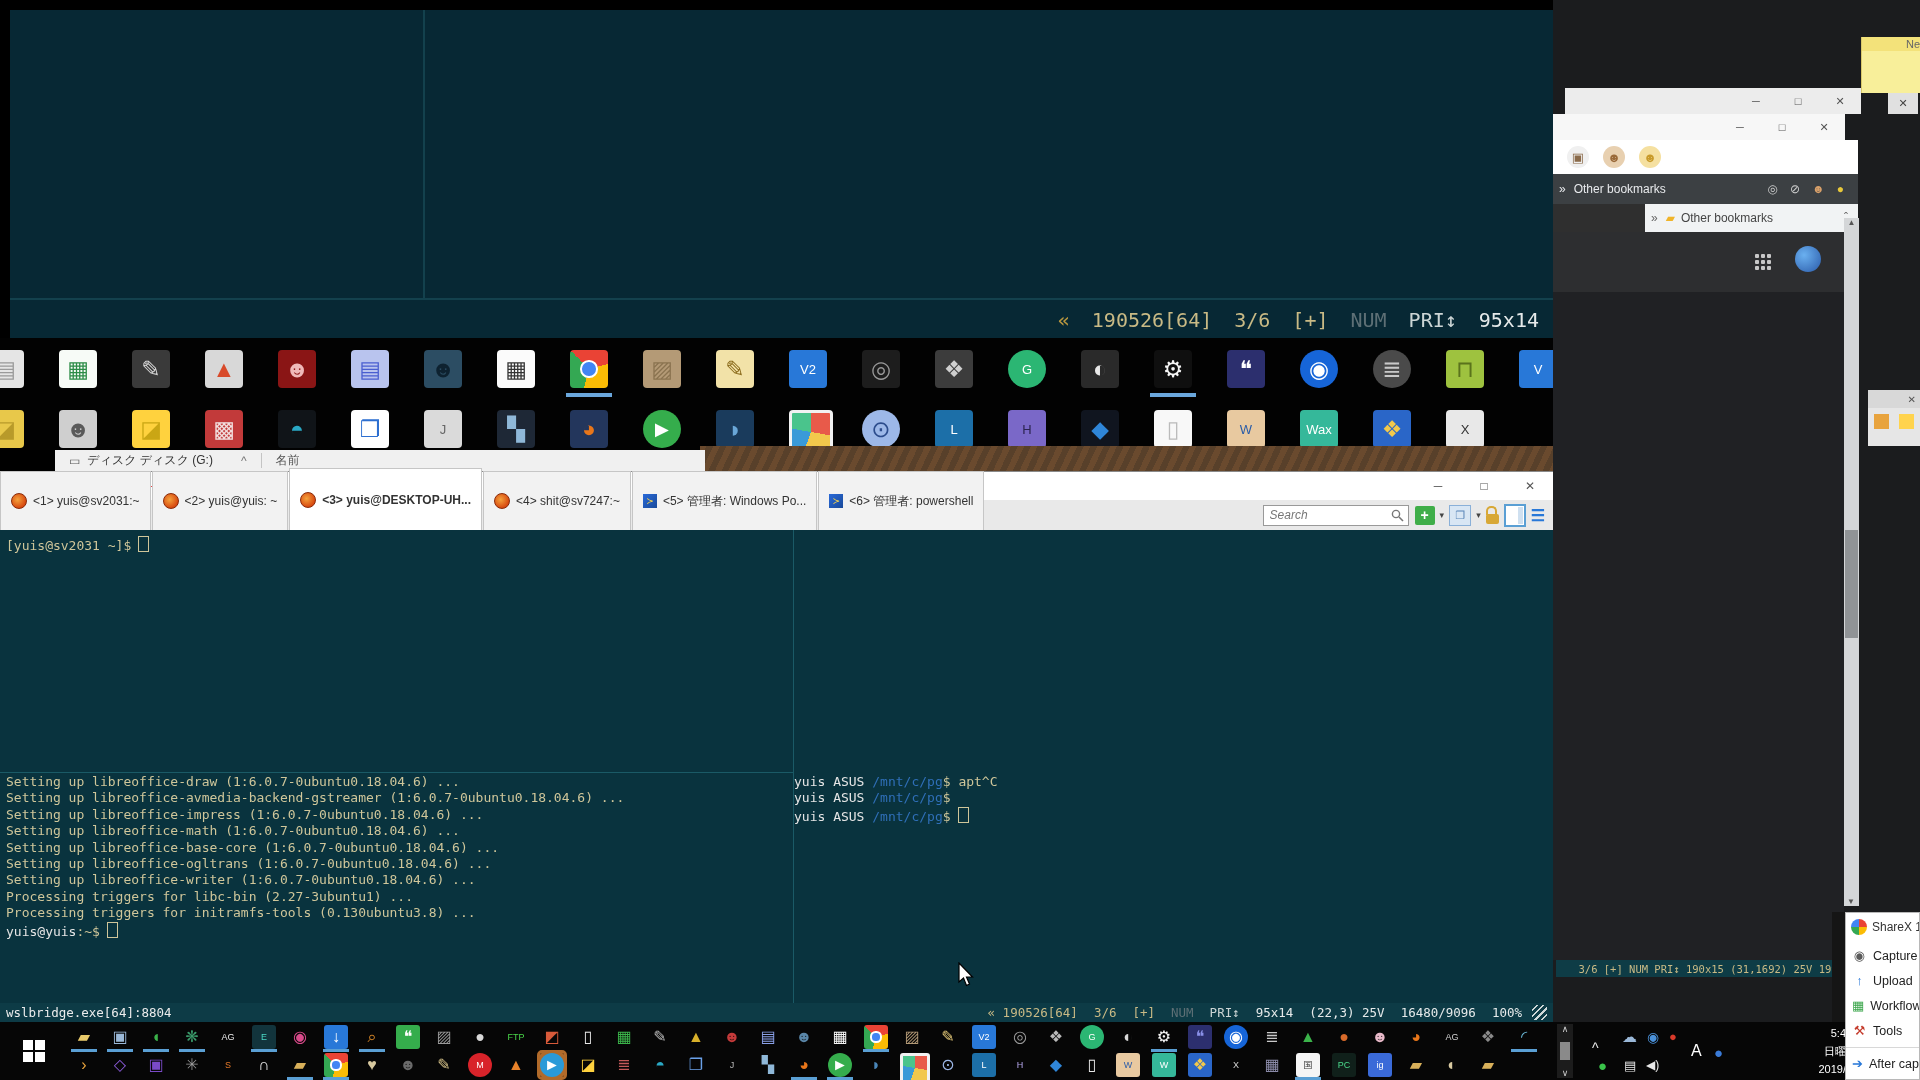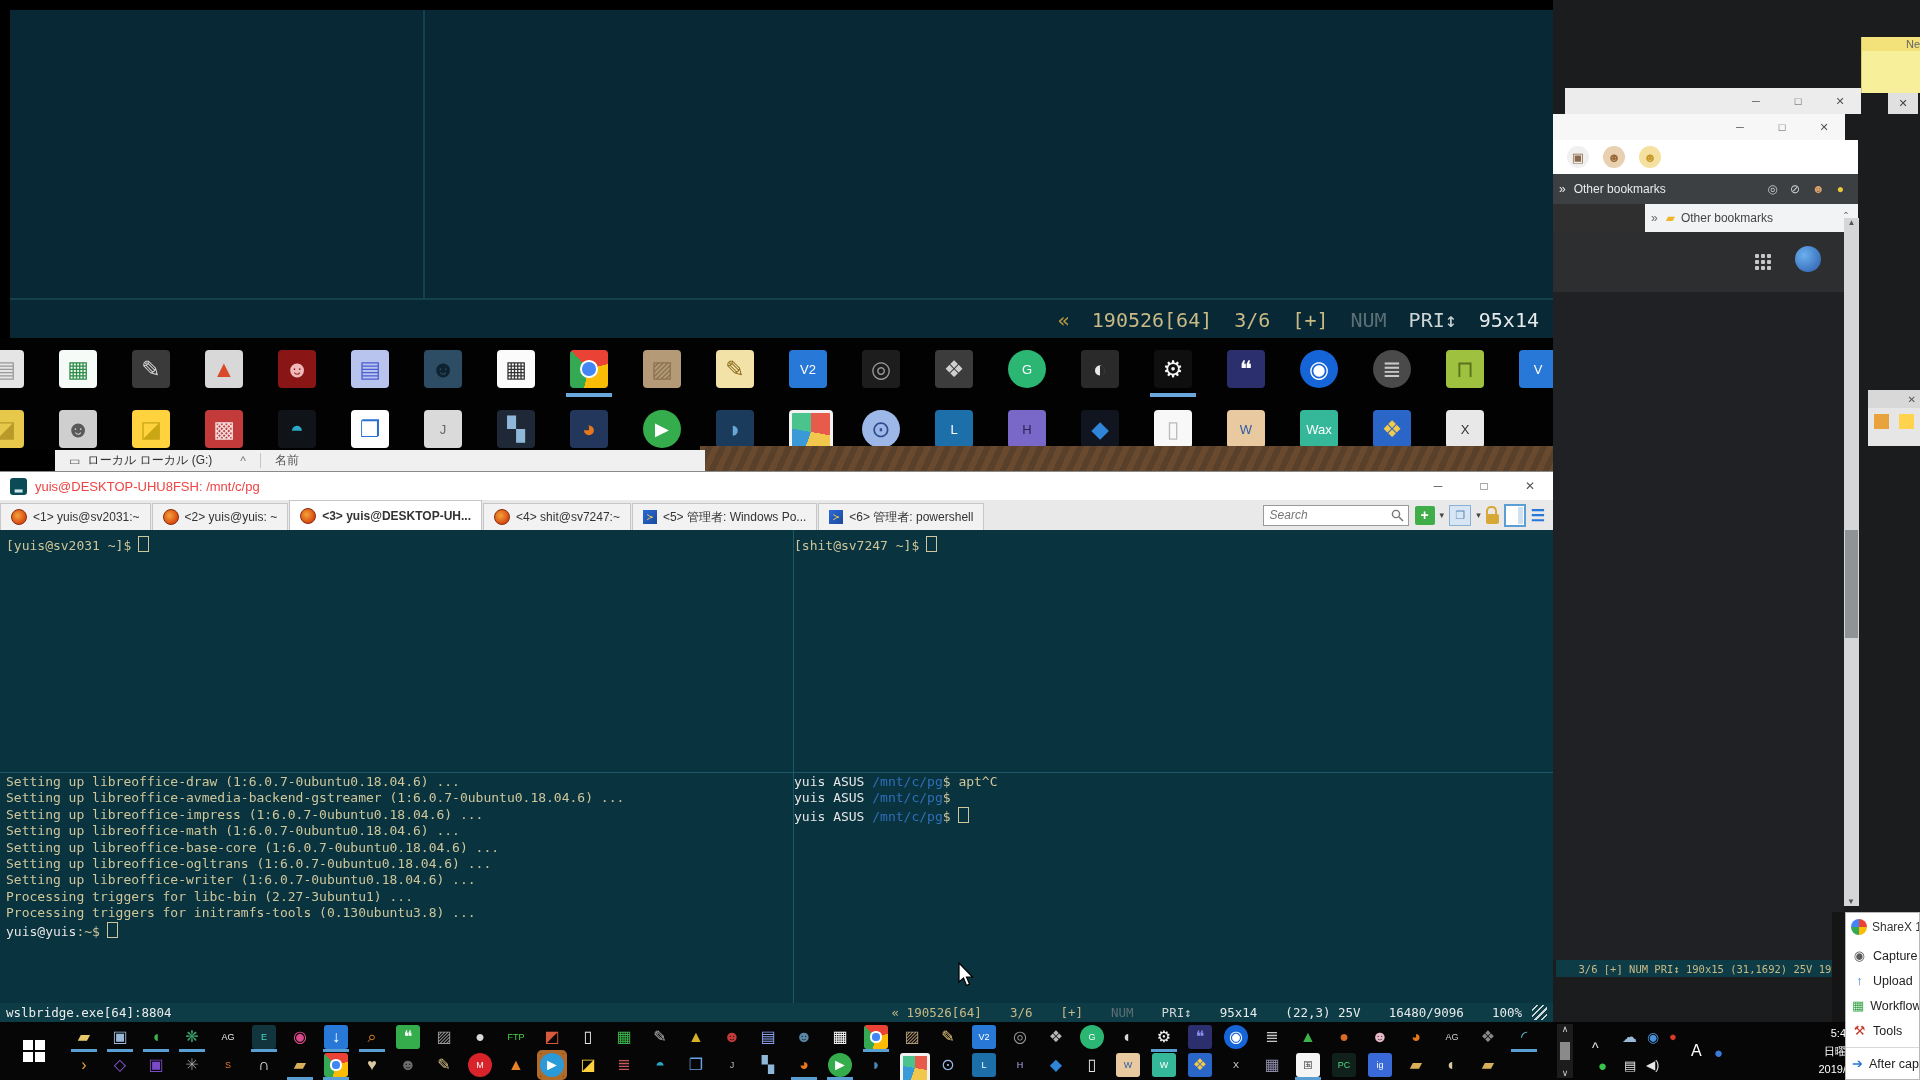--- a/index.html
+++ b/index.html
@@ -38,21 +38,21 @@
   
   #main-terminal{left:0;top:472px;width:1553px;height:550px;background:#09333e;box-shadow:0 0 0 1px #8a8a8a;}
   #mt-titlebar{left:0;top:0;width:100%;height:28px;background:#fff;display:flex;align-items:center;}
   #mt-title-icon{width:17px;height:17px;background:#0b4b55;border-radius:3px;margin:0 8px 0 10px;
       color:#cfe8ea;font-size:10px;display:flex;align-items:center;justify-content:center;}
   #mt-title{font-size:13px;color:#ef4444;}
   #mt-buttons{margin-left:auto;display:flex;}
   .win-btn{width:46px;height:28px;display:flex;align-items:center;justify-content:center;font-size:12px;color:#555;}
   #mt-tabbar{left:0;top:28px;width:100%;height:30px;background:#e9e9e9;border-bottom:1px solid #bdbdbd;
       display:flex;align-items:flex-end;}
-  .tab{height:26px;display:flex;align-items:center;gap:6px;padding:0 10px;font-size:12px;color:#333;
+  .tab{height:26px;display:flex;align-items:center;gap:6px;padding:16px 10px;font-size:12px;color:#333;
       background:#f2f2f2;border:1px solid #c6c6c6;border-bottom:none;margin-right:1px;white-space:nowrap;}
   .tab.active{background:#fff;height:29px;font-weight:bold;}
   .mintty-ico{width:14px;height:14px;border-radius:50%;background:radial-gradient(circle at 40% 40%,#f4a23c,#d84a10 70%);
       border:1px solid #8a2a08;flex:0 0 14px;}
   .ps-ico{width:14px;height:14px;background:linear-gradient(135deg,#2a6ad8,#1a4a9a);color:#ffd84a;
       font-size:9px;display:flex;align-items:center;justify-content:center;flex:0 0 14px;}
   #mt-search-wrap{margin-left:auto;display:flex;align-items:center;gap:5px;padding-right:8px;height:100%;}
   #mt-search{width:118px;height:19px;border:1px solid #999;background:#fff;font-style:italic;color:#8a8a8a;
       font-size:12px;padding:0 20px 0 6px;font-family:"Liberation Sans",sans-serif;}
   #search-mag{margin-left:-23px;margin-right:6px;}
@@ -73,21 +73,21 @@
   #pane-tl{left:0;top:0;width:787px;height:236px;border-right:1px solid #1a5a66;border-bottom:1px solid #1a5a66;padding:6px 0 0 6px;}
   #pane-tr{left:788px;top:0;width:765px;height:236px;border-bottom:1px solid #1a5a66;padding:6px 0 0 6px;}
   #pane-bl{left:0;top:237px;width:787px;height:236px;border-right:1px solid #1a5a66;padding:7px 0 0 6px;}
   #pane-br{left:788px;top:237px;width:765px;height:236px;padding:7px 0 0 6px;}
   .cur{display:inline-block;width:9px;height:14px;border:1px solid #cfc69a;margin-left:7px;vertical-align:-2px;}
   .c-green{color:#e5e5e5;} .c-blue{color:#2f6fb8;} .c-cream{color:#cfc69a;}
 
   #mt-statusbar{left:0;top:531px;width:1553px;height:19px;background:#0d3b46;display:flex;align-items:center;
       font-family:"DejaVu Sans Mono",monospace;font-size:12.5px;padding:0 6px;box-sizing:border-box;}
   #mt-status-left{color:#ececec;}
-  #mt-status-right{margin-left:auto;display:flex;gap:28px;align-items:center;}
+  #mt-status-right{margin-left:auto;display:flex;gap:16px;align-items:center;}
   #grip{width:15px;height:15px;margin-left:10px;
       background:repeating-linear-gradient(135deg,transparent 0 3px,#cfd8d8 3px 4.5px);}
 
   
   #taskbar{left:0;top:1022px;width:1920px;height:58px;background:#060606;}
   #start-button{position:absolute;left:8px;top:0;width:52px;height:58px;display:flex;align-items:center;justify-content:center;}
   #start-grid{display:grid;grid-template-columns:10px 10px;grid-template-rows:10px 10px;gap:2px;}
   #start-grid div{background:#fff;}
   .tb-row{position:absolute;left:72px;display:flex;gap:12px;}
   #tb-row1{top:3px;} #tb-row2{top:31px;}
@@ -307,21 +307,21 @@
       <div class="icon-w">
         <div class="glyph txt" style="background: rgb(232, 232, 232); color: rgb(51, 51, 51);">X</div>
       </div>
     </div>
 </div>
 
 <div id="wallpaper-strip" class="abs"></div>
 <div id="wall-sliver" class="abs"></div>
 <div id="explorer-strip" class="abs">
   <span style="margin-left:14px;color:#555;">▭</span>
-  <span style="margin-left:7px;">ローカル ローカル (G:)</span>
+  <span style="margin-left:7px;">ディスク ディスク (G:)</span>
   <span style="margin-left:28px;color:#777;">^</span>
   <span style="width:1px;height:15px;background:#c4c4c4;margin:0 14px;"></span>
   <span style="color:#555;">名前</span>
 </div>
 
 <div id="main-terminal" class="abs">
   <div id="mt-titlebar" class="abs">
     <div id="mt-title-icon">▂</div>
     <div id="mt-title">yuis@DESKTOP-UHU8FSH: /mnt/c/pg</div>
     <div id="mt-buttons">
@@ -369,23 +369,20 @@
       <div class="dd">▾</div>
       <div class="lockbody"></div>
       <div id="btn-pane"></div>
       <div class="tb-btn" id="btn-menu">☰</div>
     </div>
   </div>
   <div id="mt-grid" class="abs">
     <div id="pane-tl" class="pane">
       <span>[yuis@sv2031 ~]$</span><span class="cur"></span>
     </div>
-    <div id="pane-tr" class="pane">
-      <span>[shit@sv7247 ~]$</span><span class="cur"></span>
-    </div>
     <div id="pane-bl" class="pane">
         <div>Setting up libreoffice-draw (1:6.0.7-0ubuntu0.18.04.6) ...</div>
         <div>Setting up libreoffice-avmedia-backend-gstreamer (1:6.0.7-0ubuntu0.18.04.6) ...</div>
         <div>Setting up libreoffice-impress (1:6.0.7-0ubuntu0.18.04.6) ...</div>
         <div>Setting up libreoffice-math (1:6.0.7-0ubuntu0.18.04.6) ...</div>
         <div>Setting up libreoffice-base-core (1:6.0.7-0ubuntu0.18.04.6) ...</div>
         <div>Setting up libreoffice-ogltrans (1:6.0.7-0ubuntu0.18.04.6) ...</div>
         <div>Setting up libreoffice-writer (1:6.0.7-0ubuntu0.18.04.6) ...</div>
         <div>Processing triggers for libc-bin (2.27-3ubuntu1) ...</div>
         <div>Processing triggers for initramfs-tools (0.130ubuntu3.8) ...</div>

